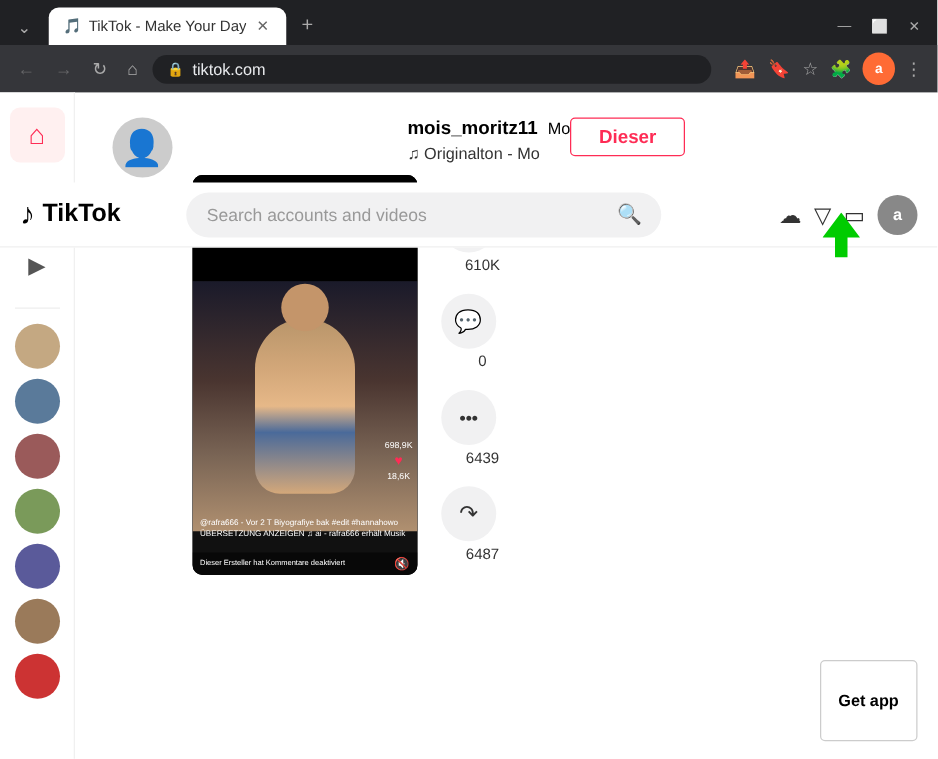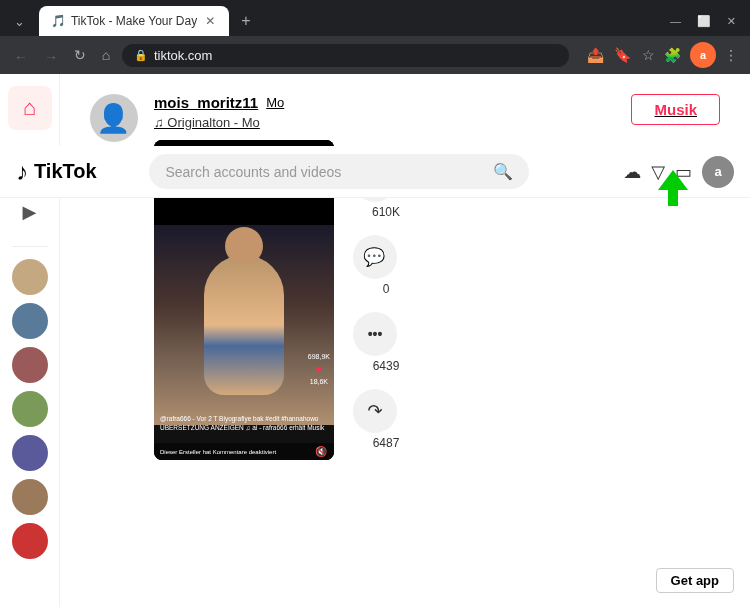--- a/index.html
+++ b/index.html
@@ -66,21 +66,21 @@
     
     .interactions { display: flex; flex-direction: column; align-items: center; gap: 16px; padding-bottom: 10px; }
     .interaction-item { display: flex; flex-direction: column; align-items: center; gap: 3px; cursor: pointer; }
     .interaction-circle { width: 44px; height: 44px; border-radius: 50%; background: #f1f1f2; display: flex; align-items: center; justify-content: center; font-size: 20px; }
     .interaction-count { font-size: 12px; color: #333; font-weight: 500; margin-left: 22px; }
 
     
     .green-arrow { position: absolute; top: 96px; left: 658px; z-index: 20; }
 
     
-    .get-app-btn { position: absolute; bottom: 16px; right: 16px; background: #fff; border: 1px solid #ccc; border-radius: 4px; padding: 4px 14px; font-size: 13px; font-weight: 600; cursor: pointer; }
+    .get-app-btn { position: absolute; bottom: 16px; right: 16px; background: #fff; border: 1px solid #ccc; border-radius: 4px; padding: 24px 14px; font-size: 13px; font-weight: 600; cursor: pointer; }
   </style>
 </head>
 <body>
 
 <div class="browser-chrome">
   <div class="tab-bar">
 
     <div class="tab-controls-right" style="margin-left:0; margin-right:4px;">
       <span class="tab-ctrl-btn" style="color:#aaa; font-size:13px;">⌄</span>
     </div>
@@ -164,29 +164,29 @@
     </div>
 
     <div class="main-content">
       <div class="post-container">
 
         <div class="post-avatar">
           <span style="font-size:28px; color:#999;">👤</span>
         </div>
 
         <div class="post-content">
-          <div style="display:flex; justify-content:space-between; align-items:flex-start;text-decoration:underline;">
+          <div style="display:flex; justify-content:center; align-items:flex-start;">
             <div>
               <div class="post-header">
                 <span class="post-username">mois_moritz11</span>
                 <span class="post-time">Mo</span>
               </div>
               <div class="post-sound">♫  Originalton - Mo</div>
             </div>
-            <button class="follow-btn">Musik</button>
+            <button class="follow-btn">Dieser</button>
           </div>
 
           <div class="video-row">
 
             <div class="video-wrapper">
               <div class="video-inner">
 
                 <div class="video-tiktok-header">
                   <span style="font-size:9px; color:#fff;">♪</span>
                   <span style="font-size:9px; color:#fff; font-weight:700;">TikTok</span>

